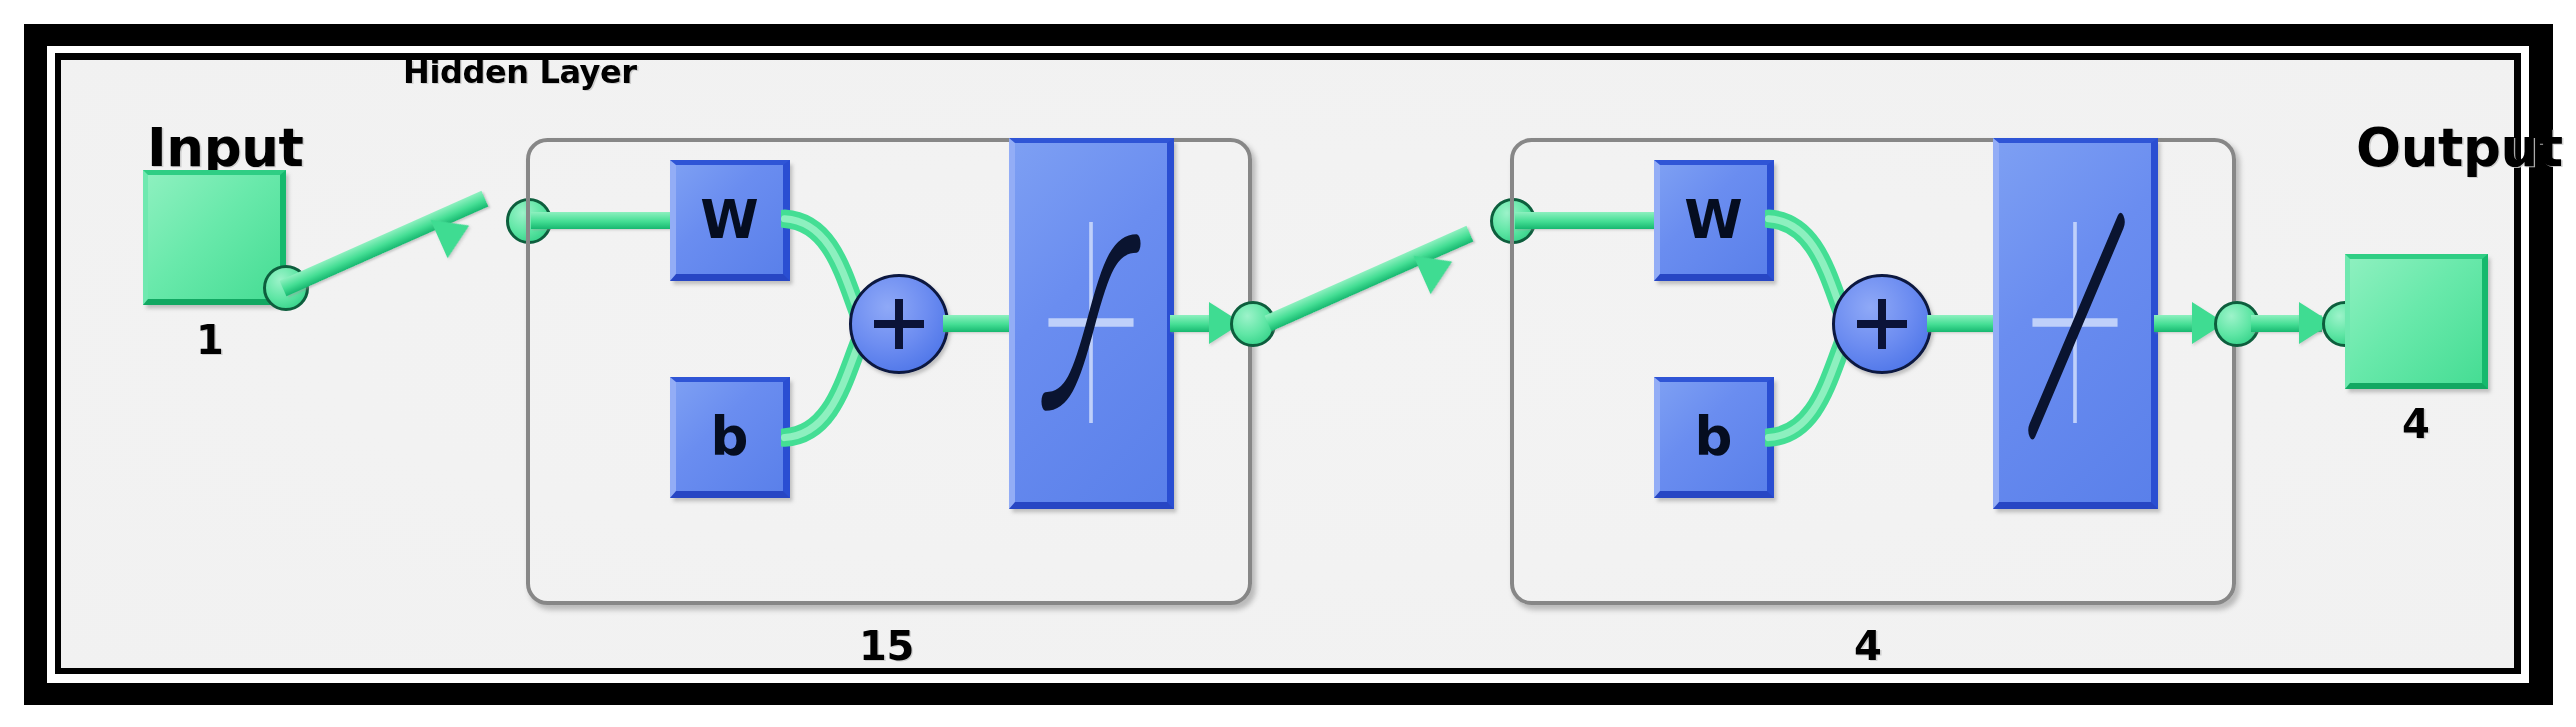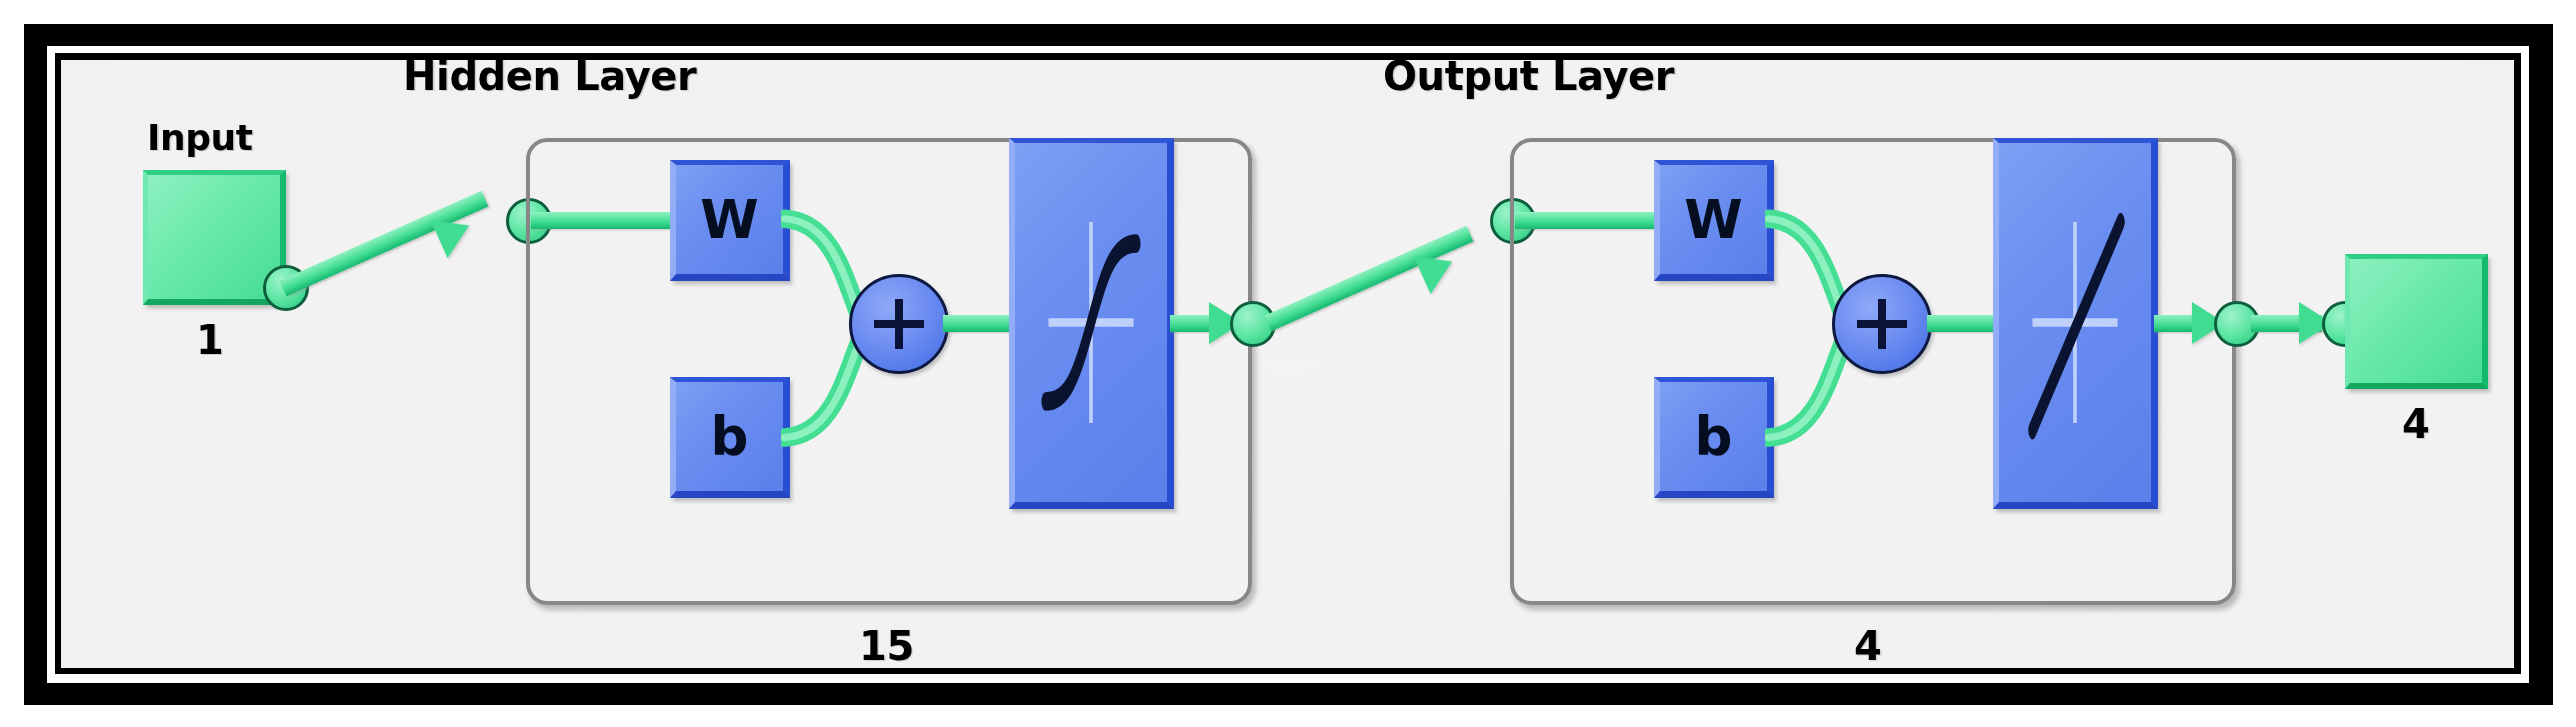--- a/index.html
+++ b/index.html
@@ -57,22 +57,22 @@
 
   
   .lbl {
     position: absolute;
     font-weight: bold;
     color: #000000;
     white-space: nowrap;
     text-shadow: 1.4px 1.4px 0 rgba(200,200,200,0.85);
     letter-spacing: -0.4px;
   }
-  .lbl-head { font-size: 40px; }
-  .lbl-io   { font-size: 36px; }
+  .lbl-head { font-size: 32px; }
+  .lbl-io   { font-size: 53px; }
   .lbl-num  { font-size: 40px; }
 
   
   .layerbox {
     position: absolute;
     border: 4.3px solid #878787;
     border-radius: 21.4px;
     background: transparent;
     box-shadow: 3.6px 4.3px 5px rgba(120,120,120,0.45);
     box-sizing: border-box;
@@ -223,21 +223,20 @@
     <div class="node" style="left:1169px; top:241px; width:46px; height:46px;"></div>
 
     <div class="lbl lbl-num" style="left:798px; top:563px;">15</div>
 
     <div class="wire wire-d" style="left:1207px; top:255px; width:221px; height:17px;
                 transform: rotate(-24deg);"></div>
     <div class="arrow arrow-d" style="left:1361px; top:194px; transform: rotate(-24deg);"></div>
 
     <div class="node" style="left:1429px; top:138px; width:46px; height:46px;"></div>
 
-    <div class="lbl lbl-head" style="left:1322px; top:-7.1px;">Output Layer</div>
 
     <div class="layerbox" style="left:1449px; top:78px; width:726px; height:467px;"></div>
 
     <div class="wire" style="left:1454px; top:152px; width:143px; height:17px;"></div>
 
     <div class="blueblock" style="left:1593px; top:100px; width:120px; height:121px;">
       <span class="glyph">W</span>
     </div>
 
     <div class="blueblock" style="left:1593px; top:317px; width:120px; height:121px;">
@@ -267,20 +266,21 @@
     <div class="arrow" style="left:2131px; top:242px;"></div>
 
     <div class="node" style="left:2153px; top:241px; width:46px; height:46px;"></div>
 
     <div class="lbl lbl-num" style="left:1793px; top:563px;">4</div>
 
     <div class="wire" style="left:2190px; top:255px; width:71px; height:17px;"></div>
     <div class="arrow" style="left:2238px; top:242px;"></div>
     <div class="node" style="left:2261px; top:241px; width:46px; height:46px;"></div>
 
+    <div class="lbl lbl-io" style="left:2295px; top:57px;">Output</div>
 
     <div class="ioblock" style="left:2284px; top:194px; width:143px; height:135px;"></div>
 
     <div class="lbl lbl-num" style="left:2341px; top:341px;">4</div>
 
   </div>
 </div>
 
 
 </body></html>

